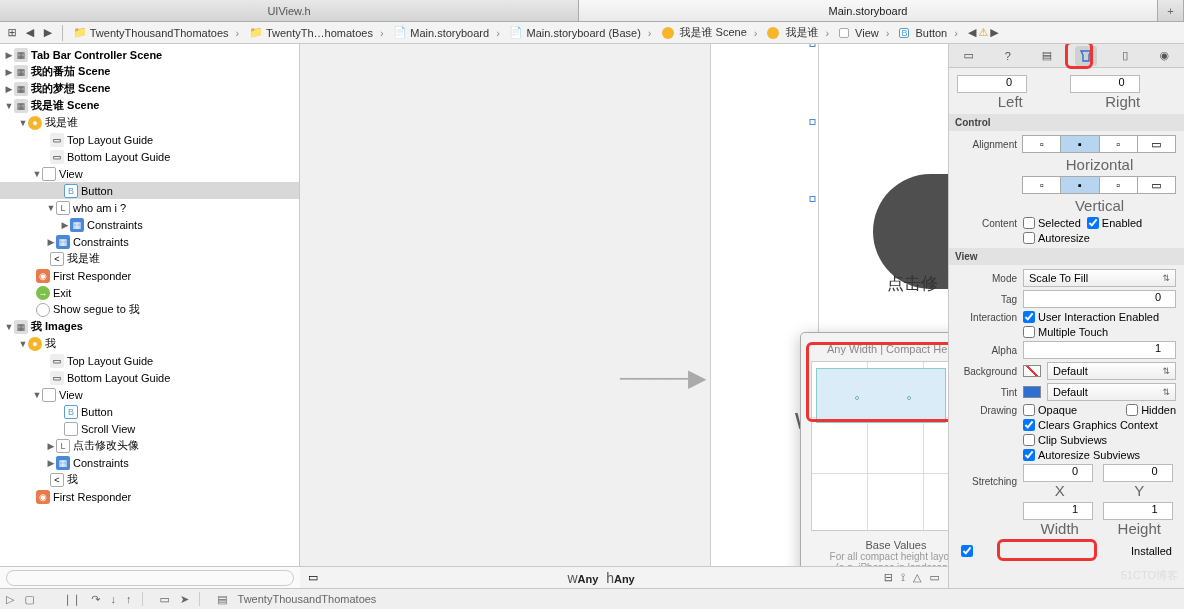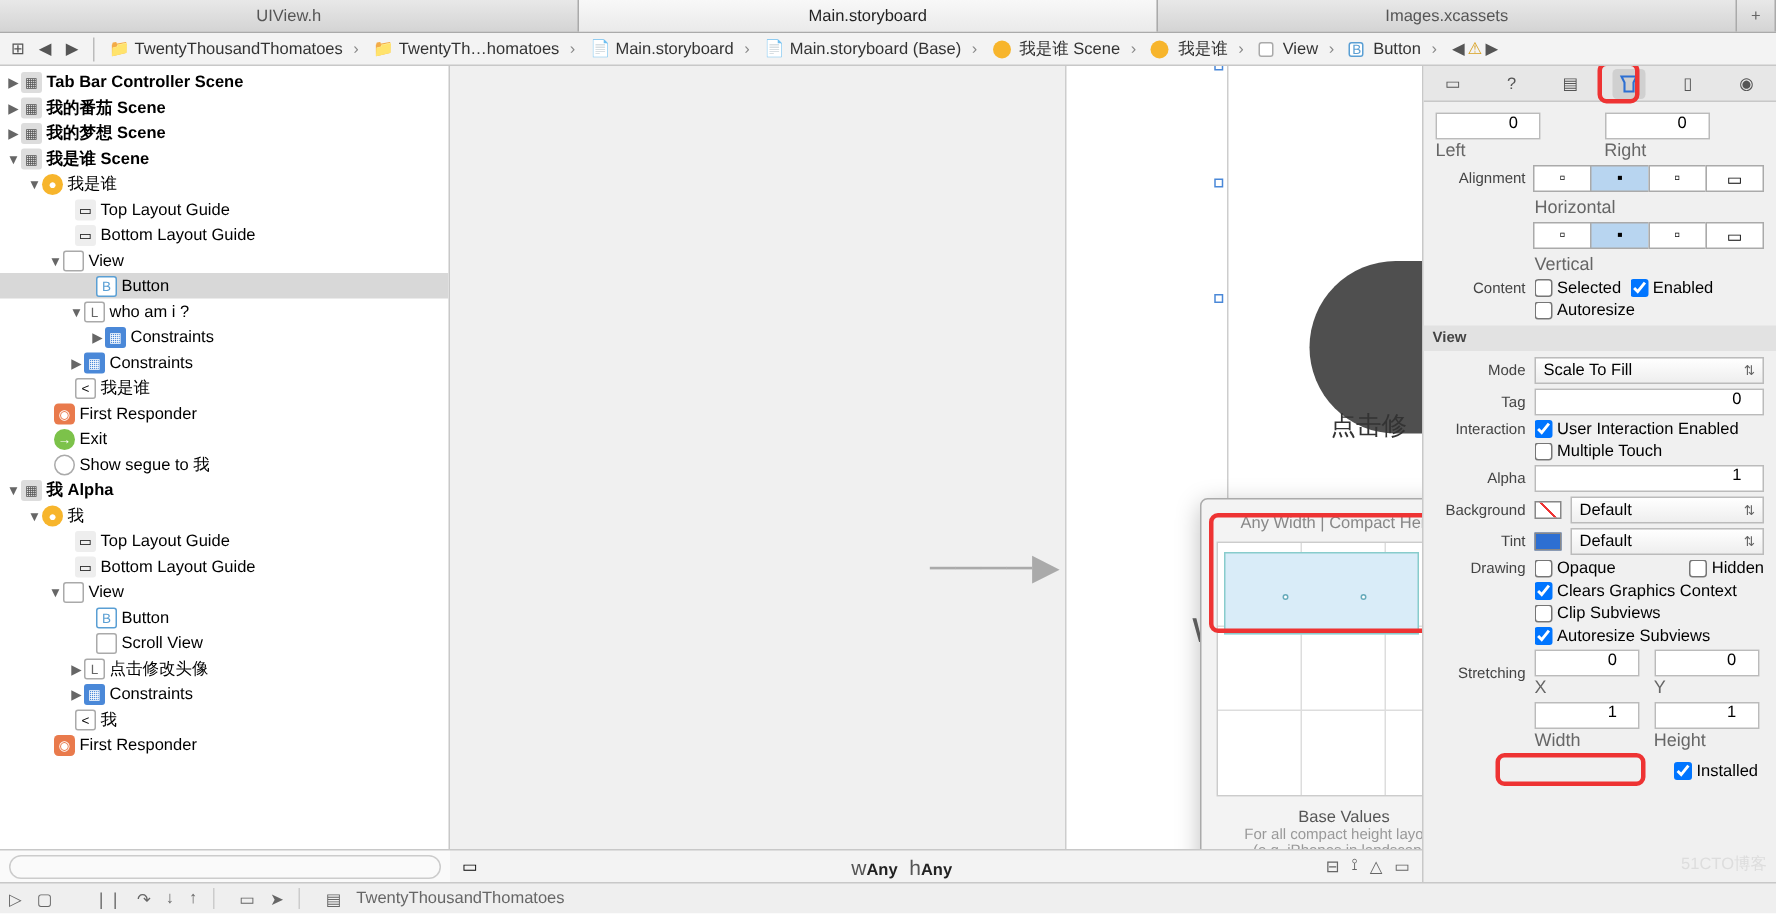--- a/index.html
+++ b/index.html
@@ -92,32 +92,31 @@
 .num-input { width: 70px; height: 18px; border: 1px solid #bbb; background: #fff; text-align: right; padding-right: 14px; position: relative; }
 .sel-input { flex: 1; height: 18px; border: 1px solid #bbb; background: linear-gradient(#fff,#eee); display: flex; align-items: center; padding: 0 5px; justify-content: space-between; }
 .sel-input::after { content: "⇅"; color: #666; font-size: 9px; }
 .section-head { background: #e2e2e2; padding: 3px 6px; font-weight: 600; color: #444; margin: 4px -8px; font-size: 10px; }
 .seg { display: flex; flex: 1; }
 .seg div { flex: 1; border: 1px solid #aaa; height: 18px; display: flex; align-items: center; justify-content: center; margin-left: -1px; background: #fff; }
 .seg div.on { background: #b8d5f0; }
 .chk { display: flex; align-items: center; gap: 3px; }
 .chk input { width: 12px; height: 12px; }
 .color-swatch { width: 18px; height: 12px; border: 1px solid #888; }
-.sub-label { text-align: left; font-size: 12px; color: #666; }
+.sub-label { text-align: center; font-size: 15px; color: #666; }
 .watermark { position:absolute; right:6px; bottom:26px; color:#ddd; font-size:11px; }
 
 svg { display: block; }
 </style>
 </head>
 <body>
 
 <div class="tabs">
   <div class="tab">UIView.h</div>
   <div class="tab active">Main.storyboard</div>
-  <div class="tab">Images.xcassets</div>
   <div class="tab tab-add">+</div>
 </div>
 
 <div class="jumpbar">
   <span class="btn">⊞</span>
   <span class="btn">◀</span>
   <span class="btn">▶</span>
   <span class="divider-v"></span>
   <span class="crumb">
       <span style="color:#4a88d8">📁</span>
@@ -238,21 +237,21 @@
         </div>
       <div class="row" style="padding-left:26px">
           <span class="disc"></span>
           <span class="ico ico-seg"></span>
           <span>Show segue to 我</span>
         </div>
 
       <div class="row">
           <span class="disc">▼</span>
           <span class="ico ico-scene">▦</span>
-          <span class="bold">我 Alpha</span>
+          <span class="bold">我 Images</span>
         </div>
       <div class="row" style="padding-left:18px">
           <span class="disc">▼</span>
           <span class="ico ico-vc">●</span>
           <span>我</span>
         </div>
       <div class="row" style="padding-left:40px">
           <span class="disc"></span>
           <span class="ico ico-guide">▭</span>
           <span>Top Layout Guide</span>
@@ -376,20 +375,21 @@
         <div style="flex:1">
             <div class="num-input">0</div>
             <div class="sub-label">Left</div>
           </div>
         <div style="flex:1">
             <div class="num-input">0</div>
             <div class="sub-label">Right</div>
           </div>
       </div>
 
+      <div class="section-head">Control</div>
       <div class="field-row">
           <div class="field-label">Alignment</div>
         <div class="seg">
             <div>▫</div>
             <div class="on">▪</div>
             <div>▫</div>
             <div>▭</div>
           </div>
       </div>
       <div class="sub-label" style="margin-left:66px">Horizontal</div>
@@ -513,21 +513,21 @@
         <div style="flex:1">
             <div class="num-input">1</div>
             <div class="sub-label">Width</div>
           </div>
         <div style="flex:1">
             <div class="num-input">1</div>
             <div class="sub-label">Height</div>
           </div>
       </div>
       <div style="position:relative;text-align:center;padding:4px;margin-top:4px">
-        <label class="chk" style="justify-content:flex-end">
+        <label class="chk" style="justify-content:space-between">
             <input type="checkbox" checked="" style="">
             <span>Installed</span>
           </label>
         <div class="red-box" style="left:40px;top:-2px;width:100px;height:22px"></div>
       </div>
     </div>
   </div>
 </div>
 
 <div class="debugarea">

